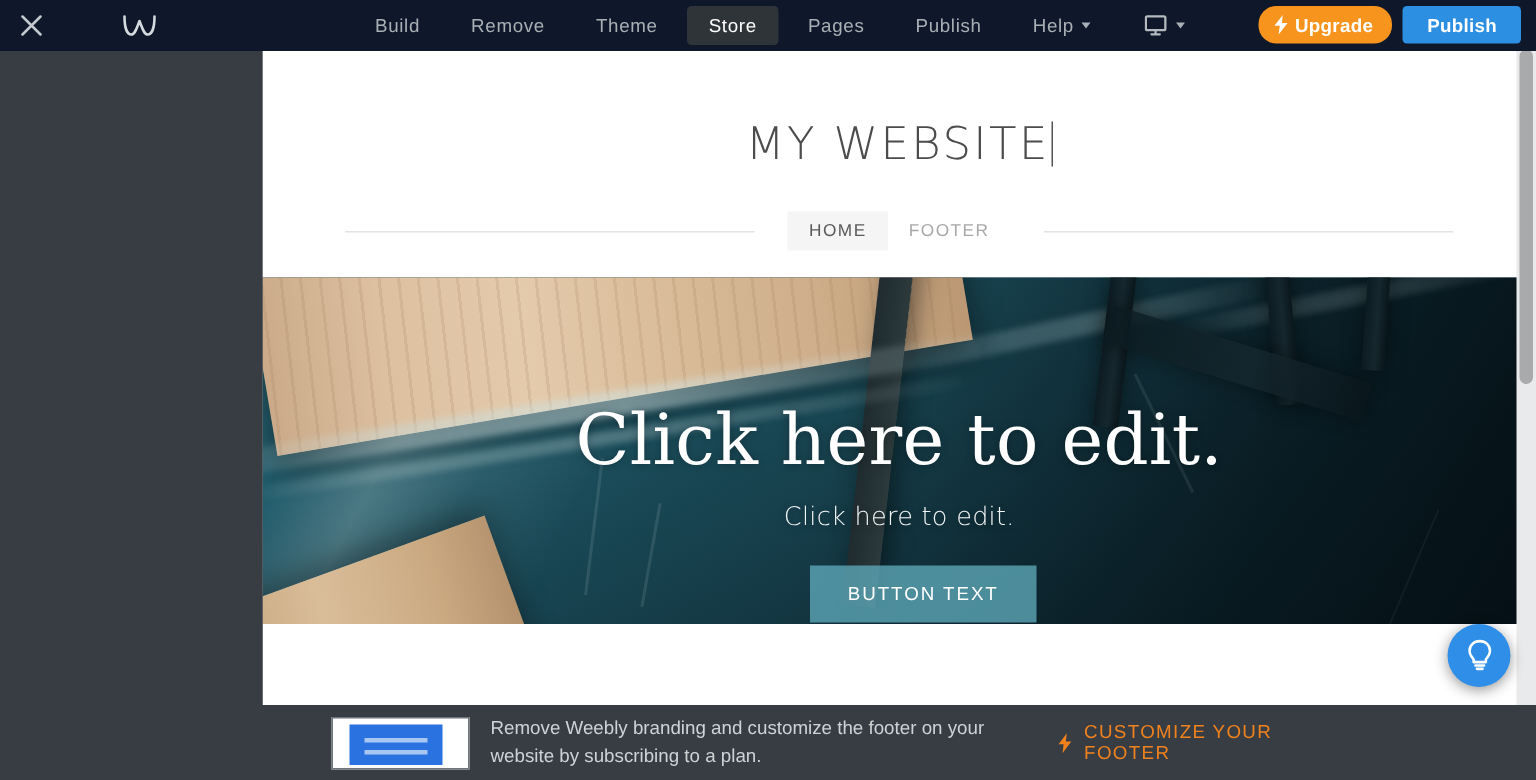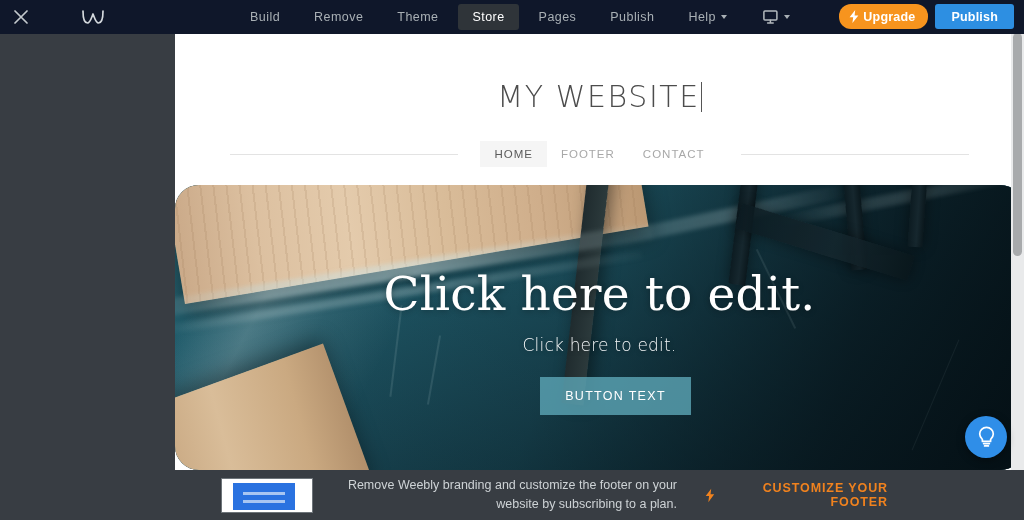--- a/index.html
+++ b/index.html
@@ -178,24 +178,23 @@
     font-family: "Liberation Sans", sans-serif;
   }
   .site-nav-item.active {
     background: #f5f5f5;
     color: #5a5a5a;
   }
 
   
   #hero {
     position: relative;
-    height: 285px;
+    height: 231px;
     overflow: hidden;
     background: #15333c;
-    border-radius: 24px;
   }
   #hero-photo {
     position: absolute; inset: 0;
     background:
       
       linear-gradient(105deg, rgba(8,26,32,0.05) 0%, rgba(8,24,30,0.25) 45%, rgba(6,18,24,0.78) 78%, rgba(4,14,19,0.92) 100%),
       
       linear-gradient(118deg, rgba(190,215,218,0.00) 8%, rgba(200,222,225,0.30) 15%, rgba(205,226,228,0.10) 22%, rgba(0,0,0,0) 30%),
       
       linear-gradient(160deg, #2c6470 0%, #226070 28%, #1a4a58 55%, #123540 80%, #0c252e 100%);
@@ -320,21 +319,20 @@
   }
 
   
   #footer-bar {
     position: absolute;
     left: 0; bottom: 0;
     width: 888px; height: 50px;
     background: #383d43;
     display: flex; align-items: center;
     z-index: 50;
-    text-align: right;
   }
   #footer-thumb {
     margin-left: 221px;
     width: 92px; height: 35px;
     background: #ffffff;
     border: 1px solid #6d7479;
     position: relative;
     flex: 0 0 auto;
     overflow: hidden;
   }
@@ -355,21 +353,21 @@
     color: #ced3d6;
     font-size: 12.5px;
     line-height: 19px;
     max-width: 350px;
     font-family: "Liberation Sans", sans-serif;
   }
   #footer-cta {
     margin-left: 28px;
     color: #f0821e;
     font-size: 12.5px;
-    font-weight: 700;
+    font-weight: 400;
     letter-spacing: 0.9px;
     display: flex; align-items: center; gap: 8px;
     cursor: pointer;
     font-family: "Liberation Sans", sans-serif;
   }
 </style>
 </head>
 <body>
 
 <div id="app">
@@ -438,21 +436,20 @@
     <div id="canvas-top-shade"></div>
 
     <div id="site-header">
       <div id="site-title"><span>MY WEBSITE</span><span id="title-caret"></span></div>
 
       <div id="site-nav-row">
         <div class="nav-rule"></div>
         <div id="site-nav">
           <div class="site-nav-item active">HOME</div>
           <div class="site-nav-item">FOOTER</div>
-          <div class="site-nav-item">CONTACT</div>
         </div>
         <div class="nav-rule"></div>
       </div>
     </div>
 
     <div id="hero">
       <div id="hero-photo">
         <div id="plank-a"></div>
         <div id="plank-edge"></div>
         <div id="plank-b"></div>

